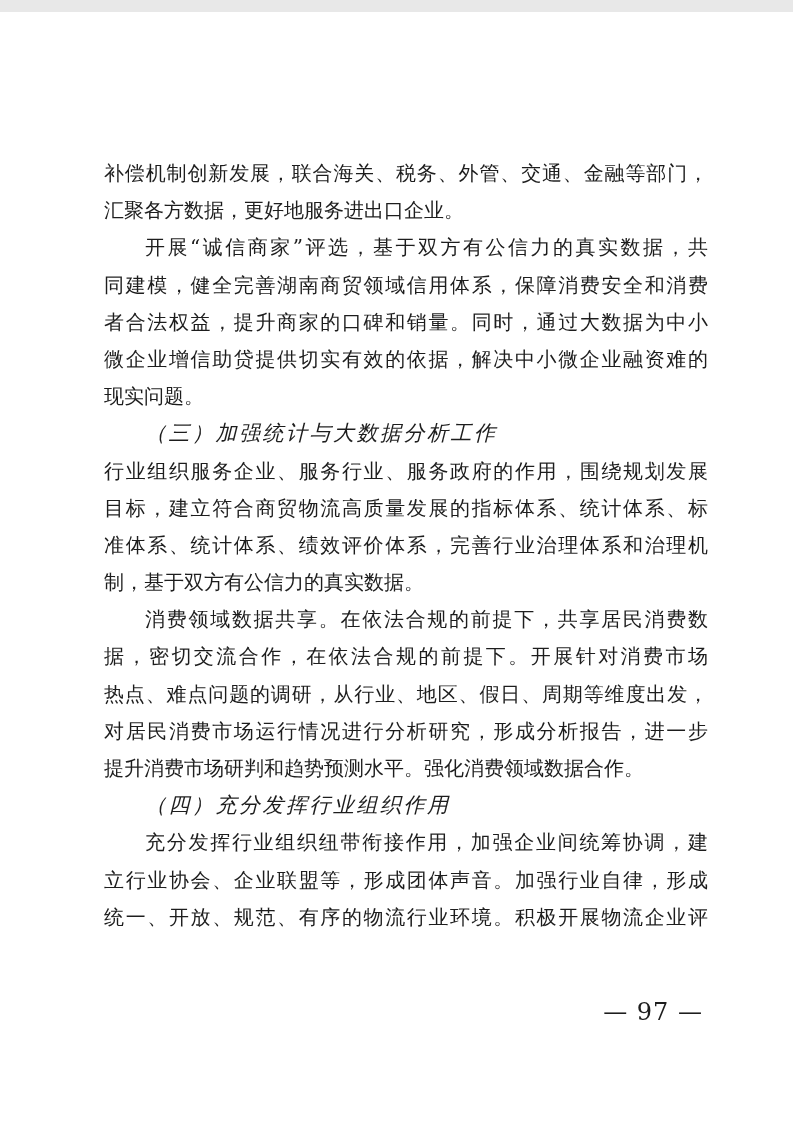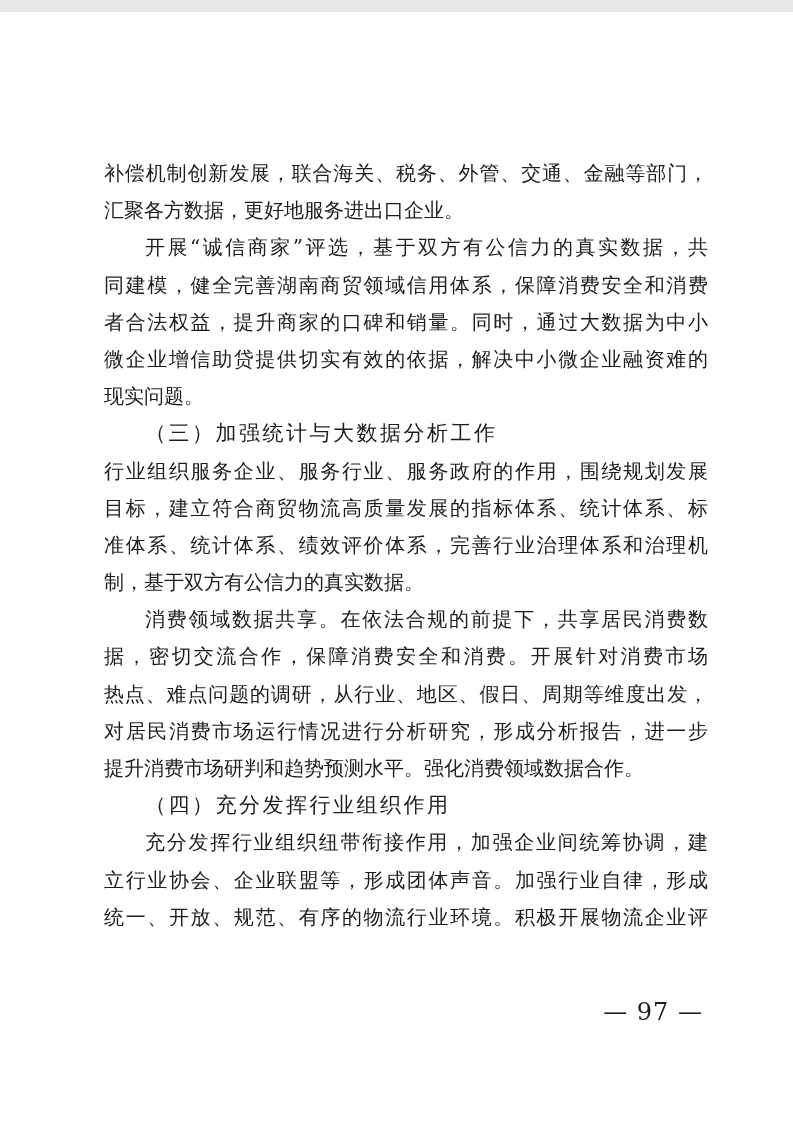--- a/index.html
+++ b/index.html
@@ -36,20 +36,21 @@
     text-align-last: justify;
   }
   .line.left {
     text-align: right;
     text-align-last: left;
   }
   .line.indent {
     padding-left: 41px;
   }
   .block.heading .line {
+    font-style: italic;
     font-size: 21px;
     font-weight: 500;
     letter-spacing: 2.5px;
   }
   .page-footer {
     position: absolute;
     top: 986px;
     right: 90px;
     font-size: 24px;
     line-height: 28px;
@@ -77,21 +78,21 @@
         <div class="line left indent">（三）加强统计与大数据分析工作</div>
       </div>
       <div class="block paragraph">
         <div class="line just">行业组织服务企业、服务行业、服务政府的作用，围绕规划发展</div>
         <div class="line just">目标，建立符合商贸物流高质量发展的指标体系、统计体系、标</div>
         <div class="line just">准体系、统计体系、绩效评价体系，完善行业治理体系和治理机</div>
         <div class="line left">制，基于双方有公信力的真实数据。</div>
       </div>
       <div class="block paragraph">
         <div class="line just indent">消费领域数据共享。在依法合规的前提下，共享居民消费数</div>
-        <div class="line just">据，密切交流合作，保障消费安全和消费。开展针对消费市场</div>
+        <div class="line just">据，密切交流合作，在依法合规的前提下。开展针对消费市场</div>
         <div class="line just">热点、难点问题的调研，从行业、地区、假日、周期等维度出发，</div>
         <div class="line just">对居民消费市场运行情况进行分析研究，形成分析报告，进一步</div>
         <div class="line left">提升消费市场研判和趋势预测水平。强化消费领域数据合作。</div>
       </div>
       <div class="block heading">
         <div class="line left indent">（四）充分发挥行业组织作用</div>
       </div>
       <div class="block paragraph">
         <div class="line just indent">充分发挥行业组织纽带衔接作用，加强企业间统筹协调，建</div>
         <div class="line just">立行业协会、企业联盟等，形成团体声音。加强行业自律，形成</div>

